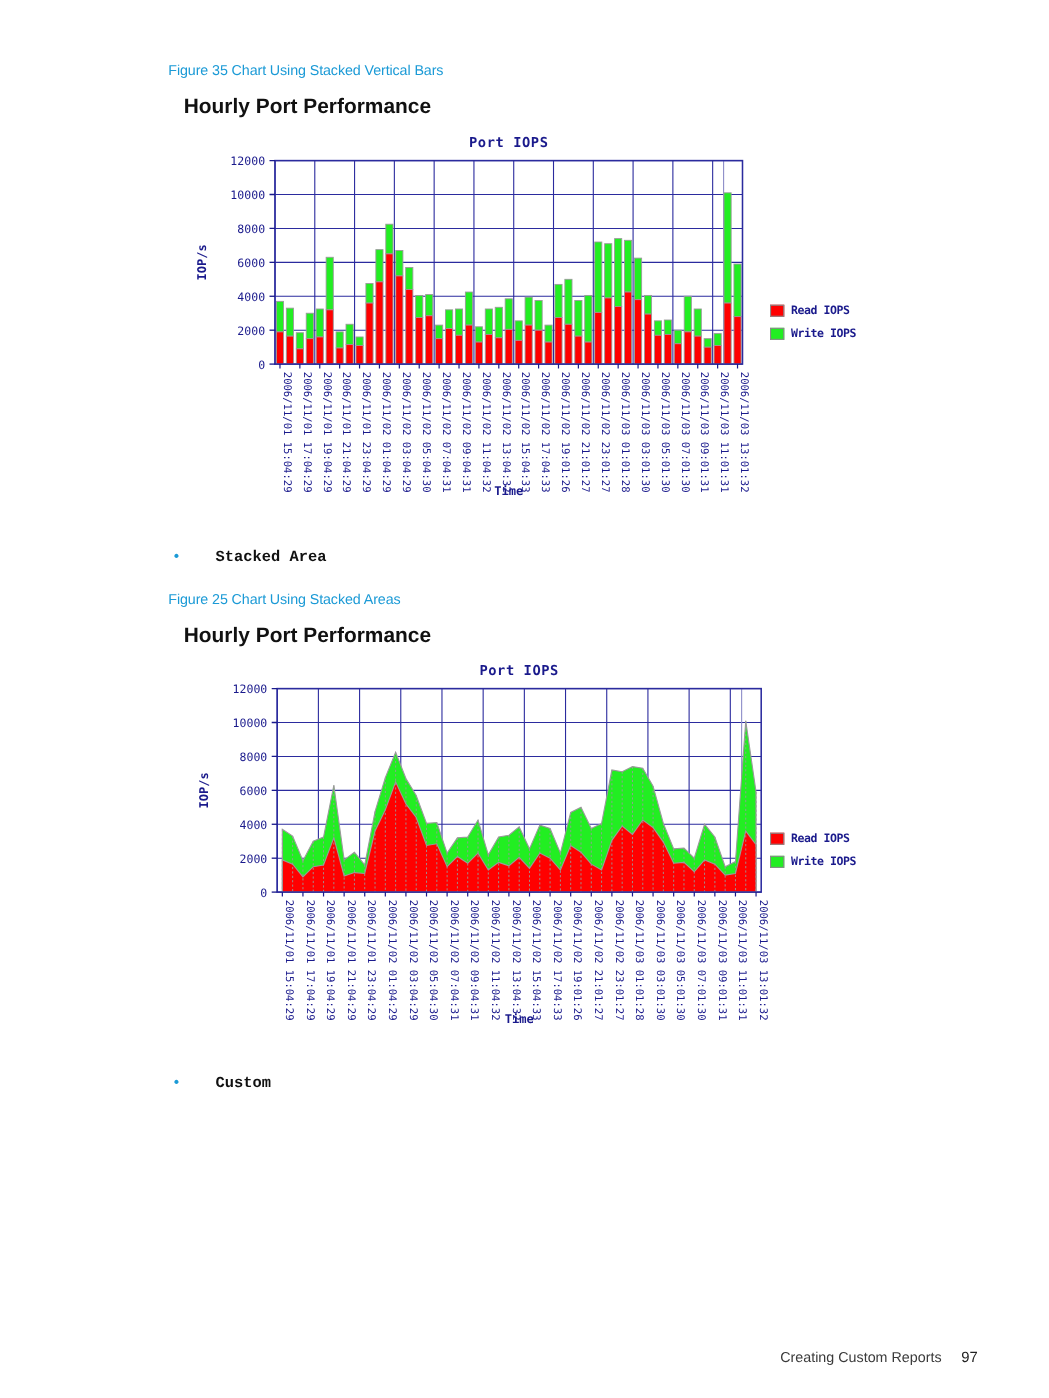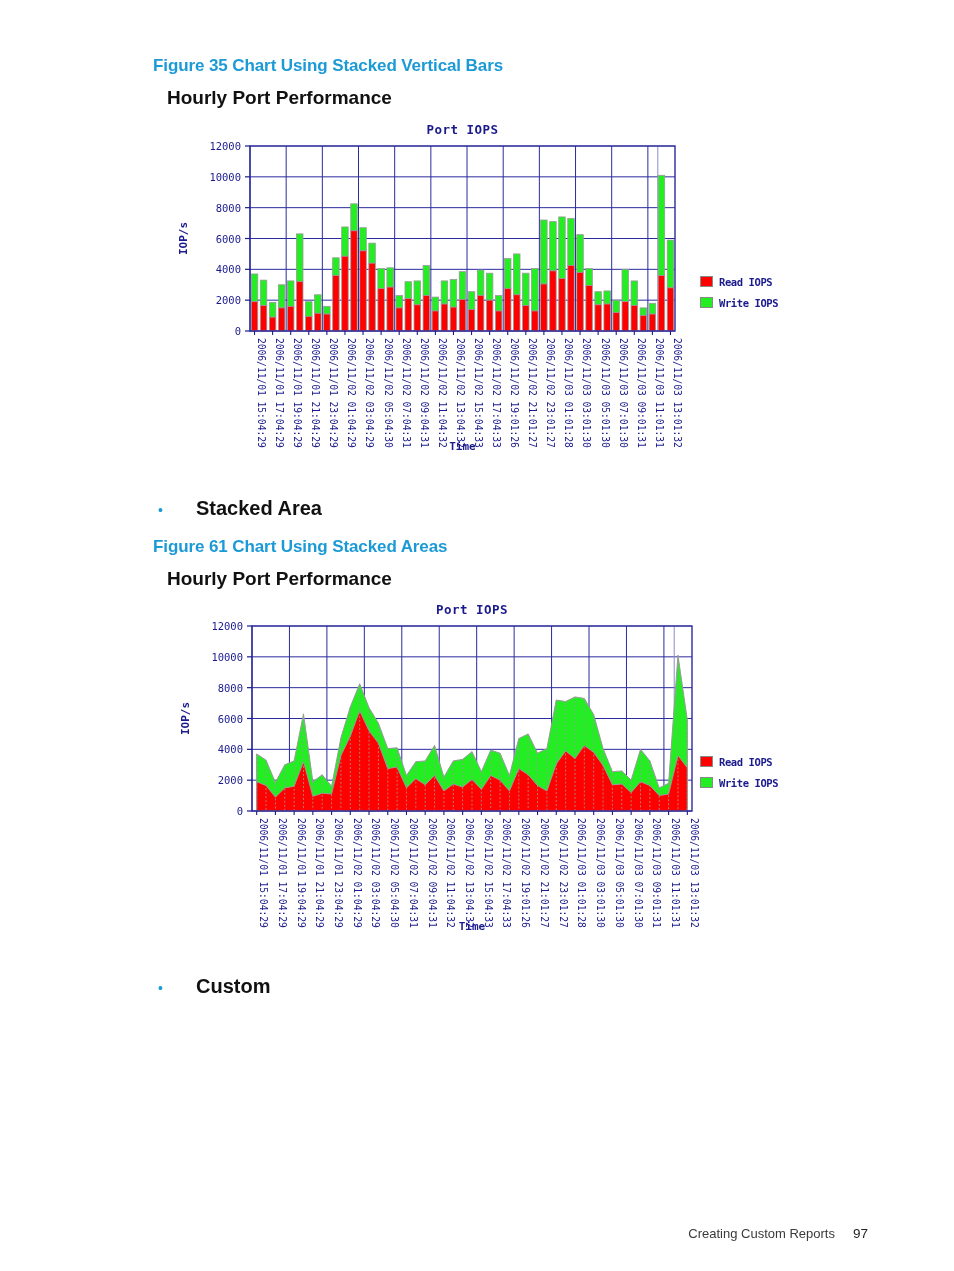--- a/index.html
+++ b/index.html
@@ -11,22 +11,22 @@
     font-family: "Liberation Sans", sans-serif;
     position: relative;
     overflow: hidden;
   }
 
   .page { position: relative; width: 954px; height: 1271px; }
 
   .fig-caption {
     position: absolute;
     color: #1b9ad6;
-    font-weight: bold;
-    font-size: 17px;
+    font-weight: normal;
+    font-size: 13px;
     letter-spacing: -0.1px;
     white-space: nowrap;
   }
 
   .chart-heading {
     position: absolute;
     color: #111111;
     font-weight: bold;
     font-size: 19px;
     white-space: nowrap;
@@ -39,48 +39,49 @@
   }
   .bullet-dot {
     color: #1b9ad6;
     font-size: 14px;
     width: 38px;
     display: inline-block;
   }
   .bullet-text {
     color: #111111;
     font-weight: bold;
-    font-size: 20px;
+    font-size: 14px;
     white-space: nowrap;
+    font-family: Liberation Mono, monospace;
   }
 
   .footer {
     position: absolute;
     left: 0; right: 0;
     bottom: 30px;
     text-align: right;
-    padding-right: 86px;
+    padding-right: 65px;
     color: #3a3a3a;
     font-size: 13px;
   }
   .footer .pg { margin-left: 18px; font-size: 13.5px; color: #222; }
 
   
   .chart-block { position: absolute; }
   .chart-svg { display: block; }
 
   .legend {
     position: absolute;
     font-family: "DejaVu Sans Mono", "Liberation Mono", monospace;
     font-size: 10.5px;
     color: #1a1a8c;
     font-weight: bold;
     letter-spacing: -0.4px;
   }
-  .legend-row { display: flex; align-items: flex-start; margin-bottom: 9px; }
+  .legend-row { display: flex; align-items: center; margin-bottom: 9px; }
   .legend-swatch {
     width: 13px; height: 11px;
     border: 1px solid #8a8a8a;
     margin-right: 6px;
     flex: none;
   }
 </style>
 </head>
 <body>
 
@@ -285,21 +286,21 @@
         <span class="legend-swatch" style="background: rgb(34, 238, 34);"></span>
         <span>Write IOPS</span>
       </div>
     </div>
 
   <div class="bullet-row" style="left:158px; top:497px;">
     <span class="bullet-dot">•</span>
     <span class="bullet-text">Stacked Area</span>
   </div>
 
-  <div class="fig-caption" style="left:153px; top:537px;">Figure 61 Chart Using Stacked Areas</div>
+  <div class="fig-caption" style="left:153px; top:537px;">Figure 25 Chart Using Stacked Areas</div>
 
   <div class="chart-heading" style="left:167px; top:568px;">Hourly Port Performance</div>
 
   <div class="chart-block" id="block-areas" style="left:160px; top:598px;">
     <svg class="chart-svg" id="svg-areas" width="575" height="350">
         <text x="312" y="16" text-anchor="middle" font-family="&quot;DejaVu Sans Mono&quot;,&quot;Liberation Mono&quot;,monospace" font-size="12.5" font-weight="bold" fill="#1a1a8c" letter-spacing="0.5">Port IOPS</text>
         <rect x="92" y="28" width="440" height="185" fill="#ffffff"></rect>
         <line x1="92" y1="213" x2="532" y2="213" stroke="#2b2b9e" stroke-width="1"></line>
         <line x1="92" y1="182.16666666666666" x2="532" y2="182.16666666666666" stroke="#2b2b9e" stroke-width="1"></line>
         <line x1="92" y1="151.33333333333334" x2="532" y2="151.33333333333334" stroke="#2b2b9e" stroke-width="1"></line>

